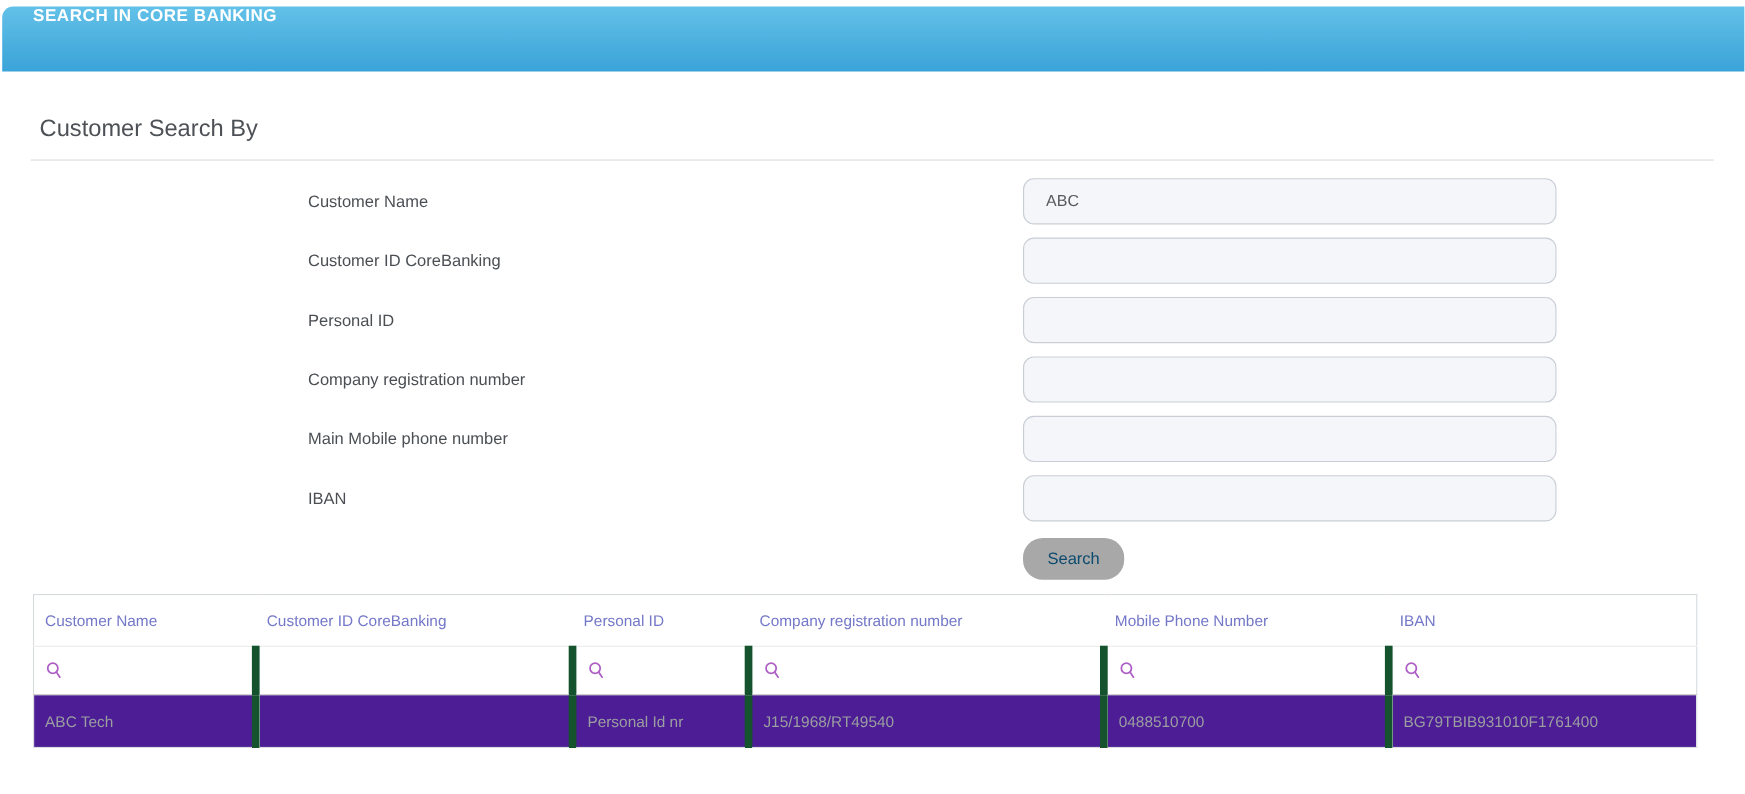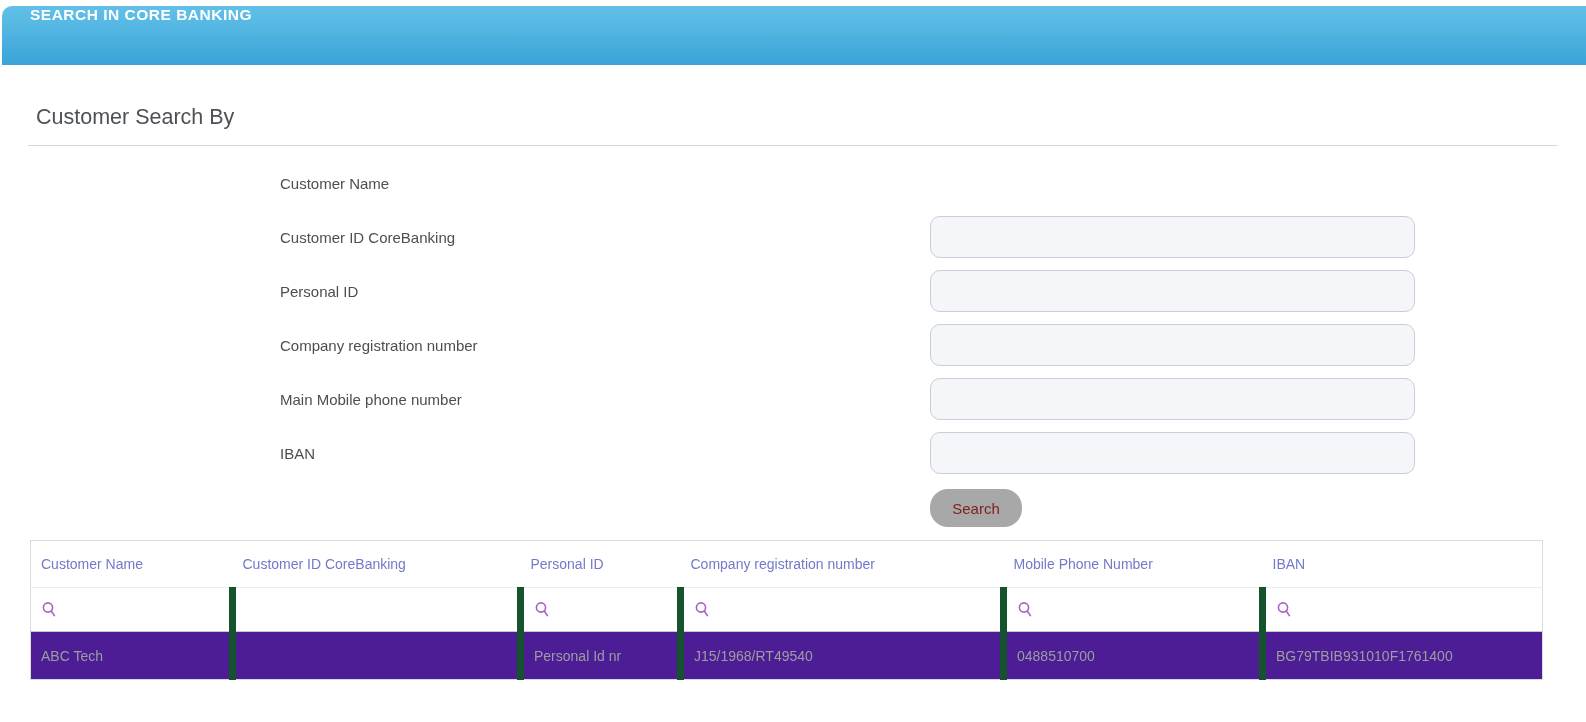--- a/index.html
+++ b/index.html
@@ -41,21 +41,21 @@
     width:930px;padding-left:280px;font-size:15px;color:#4b4f53;
   }
   .field-input{
     width:485px;height:42px;background:var(--input-bg);
     border:1px solid #c9ced6;border-radius:10px;
     padding:0 20px;font-size:14.5px;color:#55595d;
     font-family:inherit;outline:none;
   }
   .search-button{
     position:absolute;top:489px;left:930px;width:92px;height:38px;
-    background:var(--btn-bg);color:#7f1d1d;border:none;border-radius:18px;
+    background:var(--btn-bg);color:#0c4a6e;border:none;border-radius:18px;
     font-size:15px;font-family:inherit;cursor:pointer;
   }
   .results-table{
     position:absolute;top:540px;left:30px;width:1512px;
     border-collapse:collapse;table-layout:fixed;
     border:1px solid #d8dbde;font-size:14px;
   }
   .results-table th{
     height:47px;text-align:left;padding:0 10px;
     color:var(--th-text);font-weight:400;
@@ -80,20 +80,21 @@
 <div class="header-bar">
   <span class="app-title">SEARCH IN CORE BANKING</span>
 </div>
 
 <h1 class="page-title">Customer Search By</h1>
 <div class="divider"></div>
 
 <div class="search-form">
     <div class="form-row">
       <div class="field-label">Customer Name</div>
+      <input class="field-input" type="text" value="ABC" style="">
     </div>
     <div class="form-row">
       <div class="field-label">Customer ID CoreBanking</div>
       <input class="field-input" type="text" style="">
     </div>
     <div class="form-row">
       <div class="field-label">Personal ID</div>
       <input class="field-input" type="text" style="">
     </div>
     <div class="form-row">

